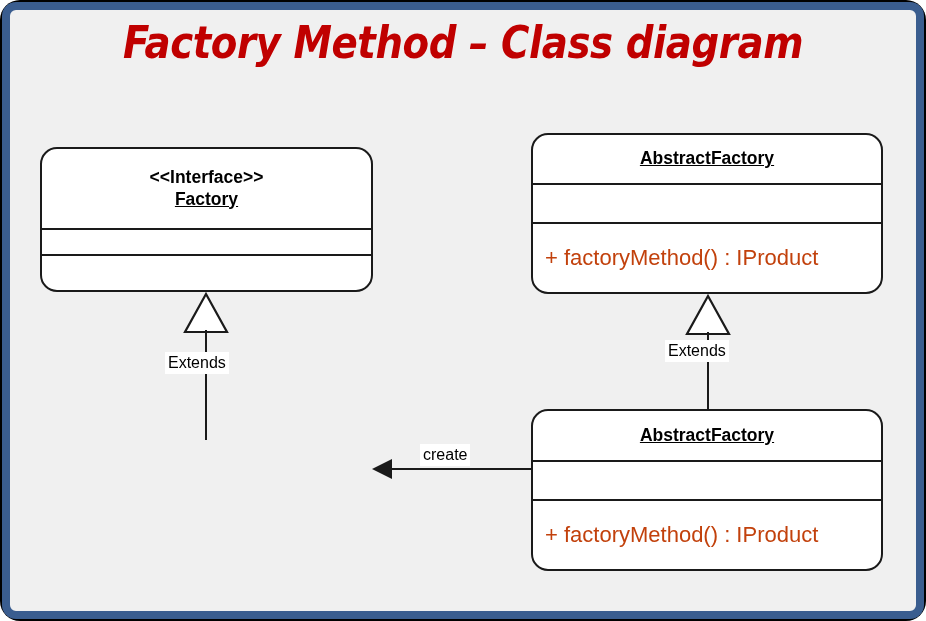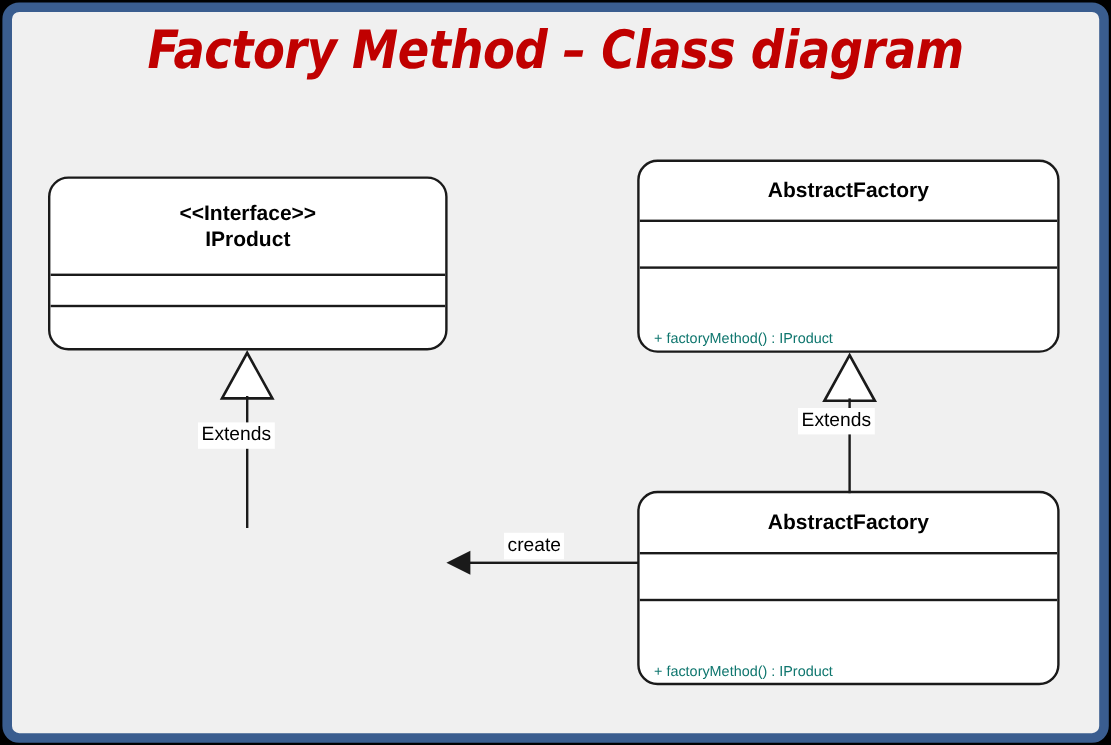--- a/index.html
+++ b/index.html
@@ -7,20 +7,21 @@
     padding: 0;
     background: #ffffff;
   }
   #stage {
     position: relative;
     width: 926px;
     height: 621px;
     background: #000000;
     overflow: hidden;
     font-family: "Liberation Sans", sans-serif;
+    border-radius: 20px;
   }
   
   #frame {
     position: absolute;
     left: 2px; top: 2px;
     width: 922px; height: 617px;
     box-sizing: border-box;
     border: 8px solid #3a5d8f;
     border-radius: 14px;
     background: #f0f0f0;
@@ -70,37 +71,37 @@
   }
   .comp.divider {
     border-top: 2px solid #1a1a1a;
   }
   .cls-name {
     font-size: 17.5px;
     font-weight: bold;
     color: #000000;
     line-height: 1.22;
     white-space: nowrap;
+    text-decoration: underline;
   }
   .cls-stereo {
     font-size: 17.5px;
     font-weight: bold;
     color: #000000;
     line-height: 1.22;
     white-space: nowrap;
   }
   .member {
-    font-size: 12px;
-    color: #0f766e;
+    font-size: 22px;
+    color: #c2410c;
     padding-left: 12px;
     display: flex;
     align-items: center;
     height: 100%;
     white-space: nowrap;
-    margin-top: 24px;
   }
 
   
   #box-iproduct   { left: 40px;  top: 147px; width: 333px; height: 145px; }
   #box-absfactory { left: 531px; top: 133px; width: 352px; height: 161px; }
   #box-conproduct { left: 40px;  top: 438px; width: 333px; height: 146px; }
   #box-confactory { left: 531px; top: 409px; width: 352px; height: 162px; }
 
   
   .vline {
@@ -134,21 +135,21 @@
 <div id="stage">
   <div id="frame"></div>
 
   <div id="canvas">
 
     <div id="title">Factory Method – Class diagram</div>
 
     <div class="umlbox" id="box-iproduct">
       <div class="comp titlecomp" style="height:79px;">
         <div class="cls-stereo">&lt;&lt;Interface&gt;&gt;</div>
-        <div class="cls-name">IProduct</div>
+        <div class="cls-name">Factory</div>
       </div>
       <div class="comp divider" style="height:26px;"></div>
       <div class="comp divider" style="height:36px;"></div>
     </div>
 
     <div class="umlbox" id="box-absfactory">
       <div class="comp titlecomp" style="height:48px;">
         <div class="cls-name">AbstractFactory</div>
       </div>
       <div class="comp divider" style="height:39px;"></div>

